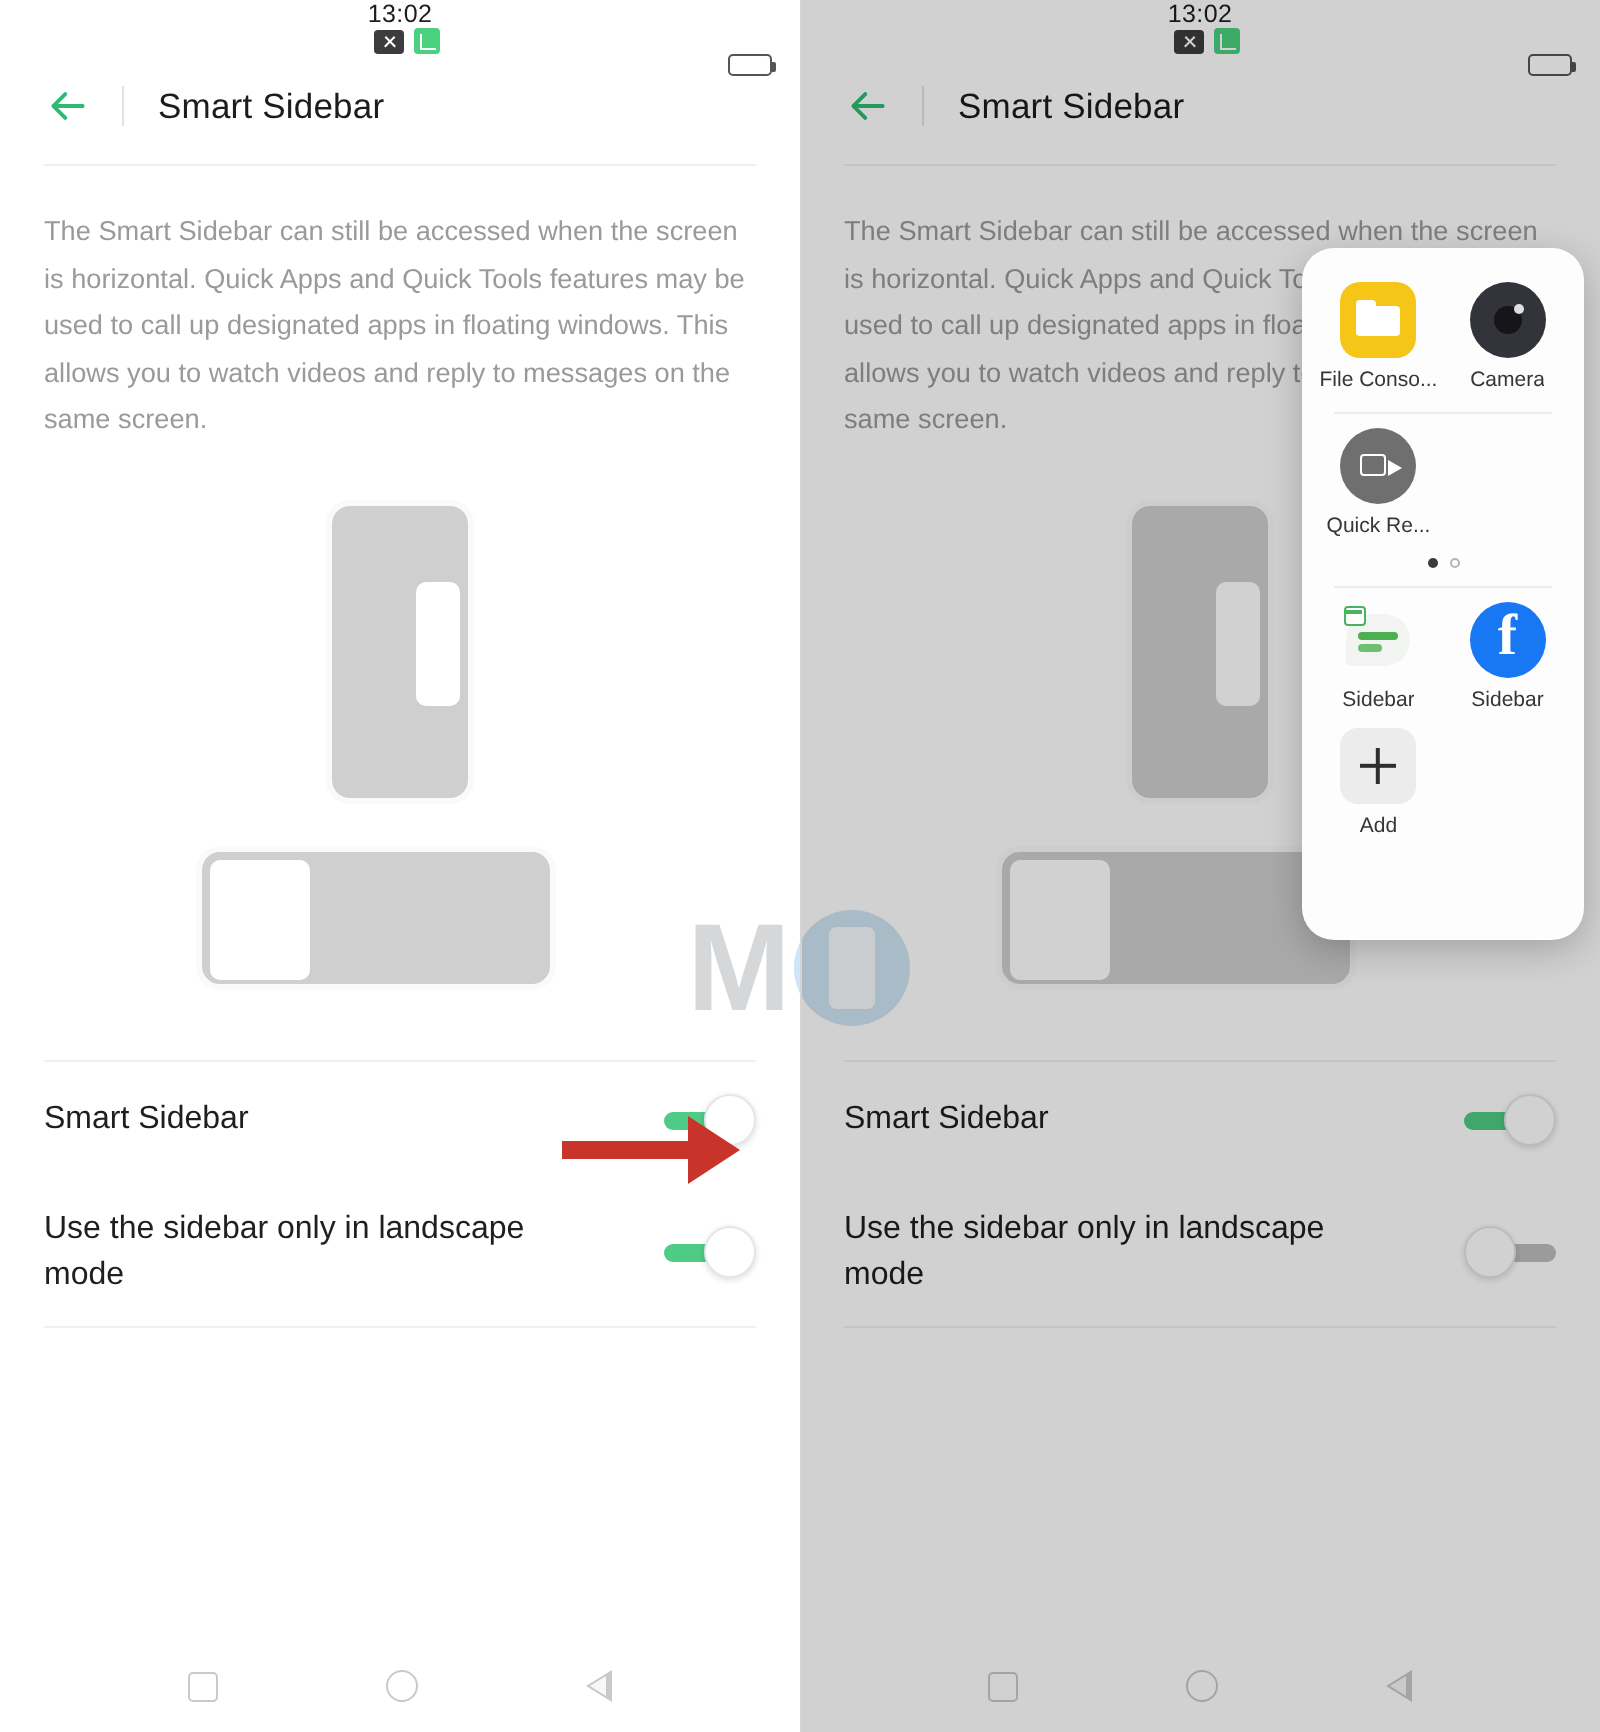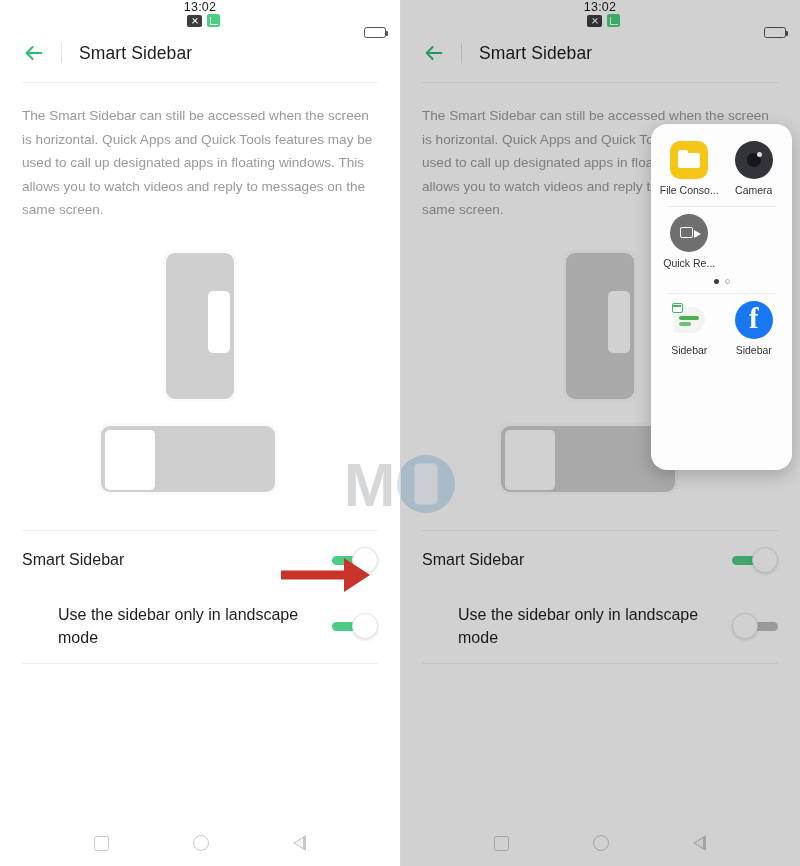--- a/index.html
+++ b/index.html
@@ -114,21 +114,21 @@
     background: #ffffff; border-radius: 5px;
   }
 
   
   .list-rule { height: 1px; background: #f0f0f0; margin: 0 22px; position: relative; z-index: 5; }
   .settings { position: relative; z-index: 5; }
   .setting-row {
     display: flex; align-items: center;
     padding: 0 22px; min-height: 58px;
   }
-  .setting-row.tall { min-height: 74px; margin-left: 36px; }
+  .setting-row.tall { min-height: 74px; }
   .setting-label {
     font-size: 16px; color: #1f1f1f; line-height: 23px;
     max-width: 272px;
   }
   .toggle {
     margin-left: auto; position: relative;
     width: 46px; height: 26px; flex: 0 0 auto; cursor: pointer;
   }
   .toggle .track {
     position: absolute; top: 9px; width: 28px; height: 9px; border-radius: 5px;
@@ -516,20 +516,24 @@
             <span class="msg-badge"></span>
           </span>
           <span class="cell-label">Sidebar</span>
         </div>
         <div class="drawer-cell">
           <span class="app-ico ico-fb">
             <span class="fb-f">f</span>
           </span>
           <span class="cell-label">Sidebar</span>
         </div>
+        <div class="drawer-cell">
+          <span class="app-ico ico-add"></span>
+          <span class="cell-label">Add</span>
+        </div>
       </div>
     </div>
 
   </div>
 
   <div class="panel-divider"></div>
 
   <div class="watermark">
     <span class="wm-text">
       <span>M</span>

